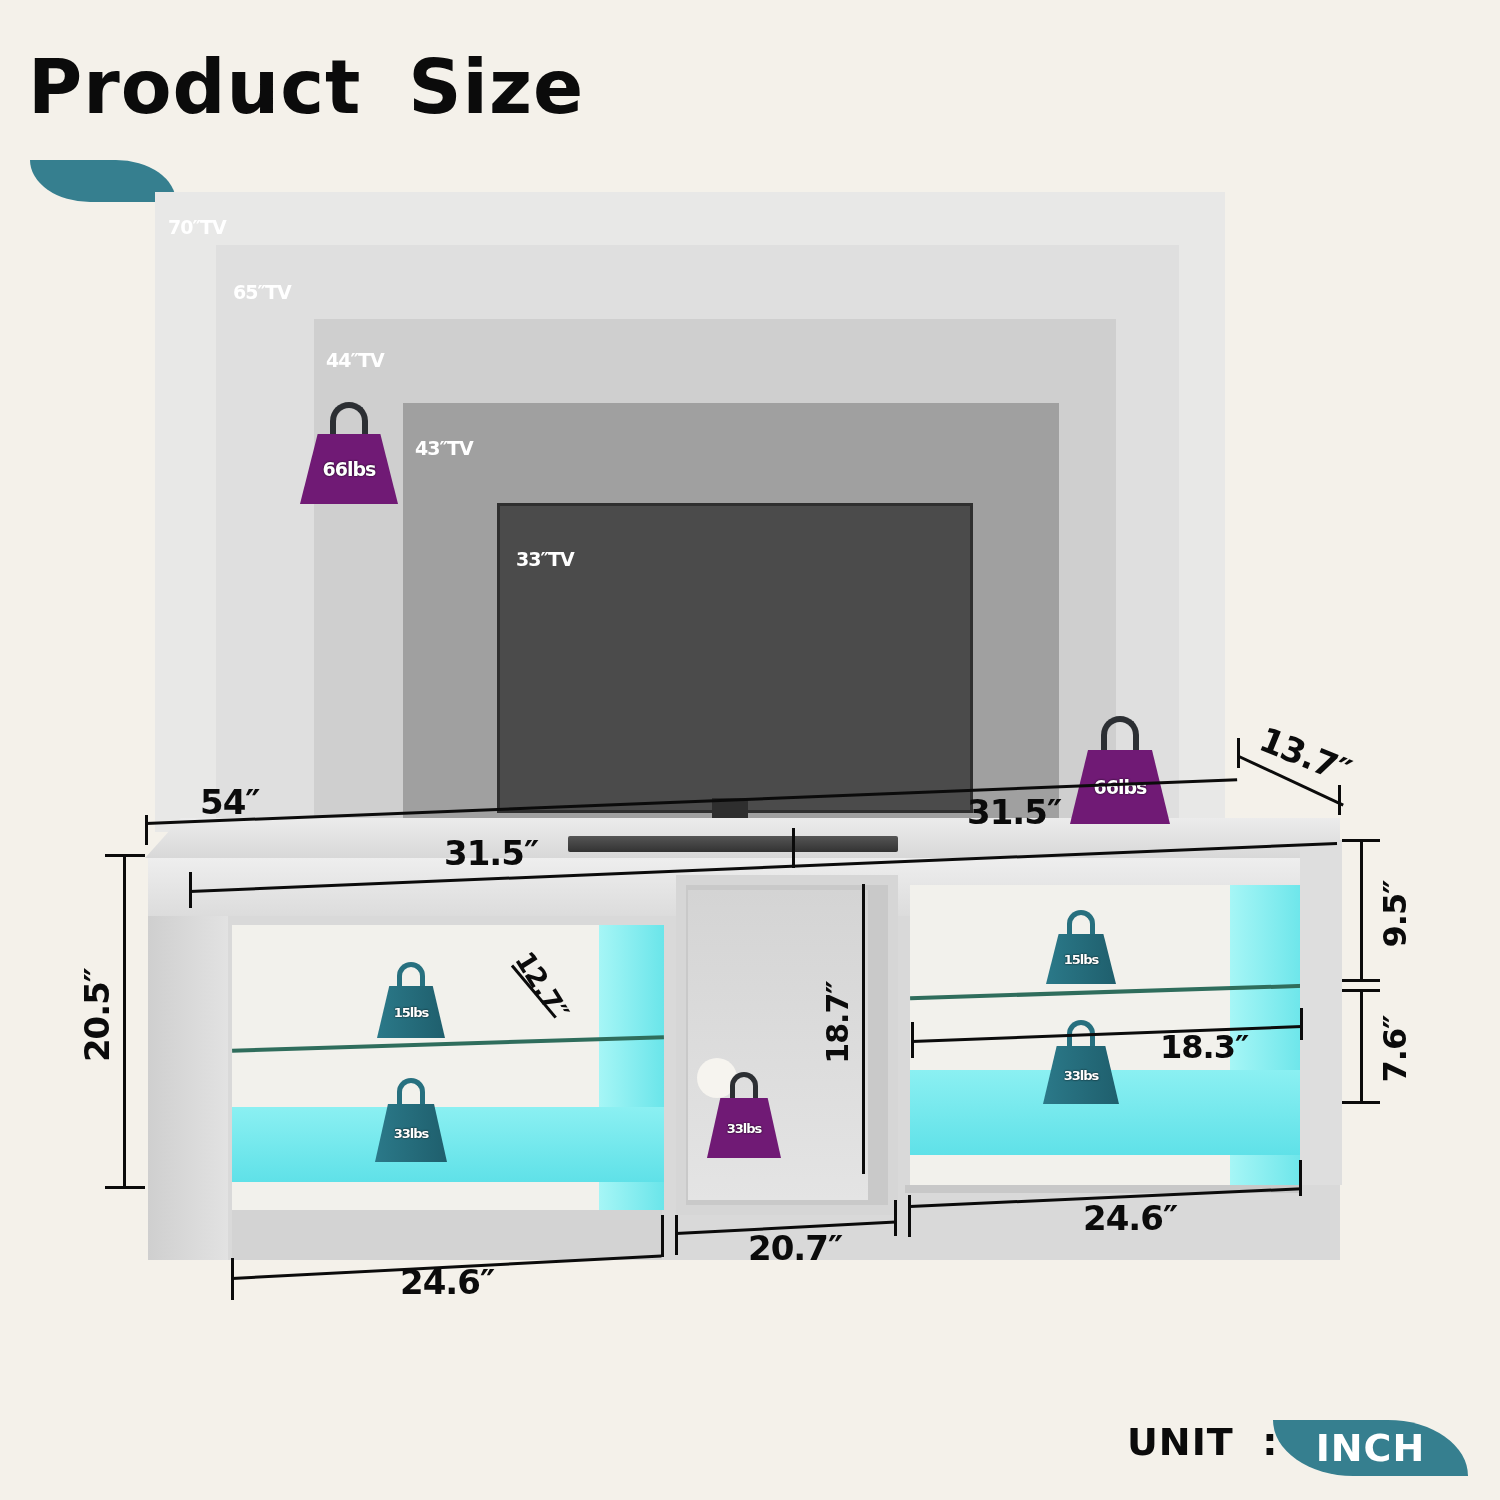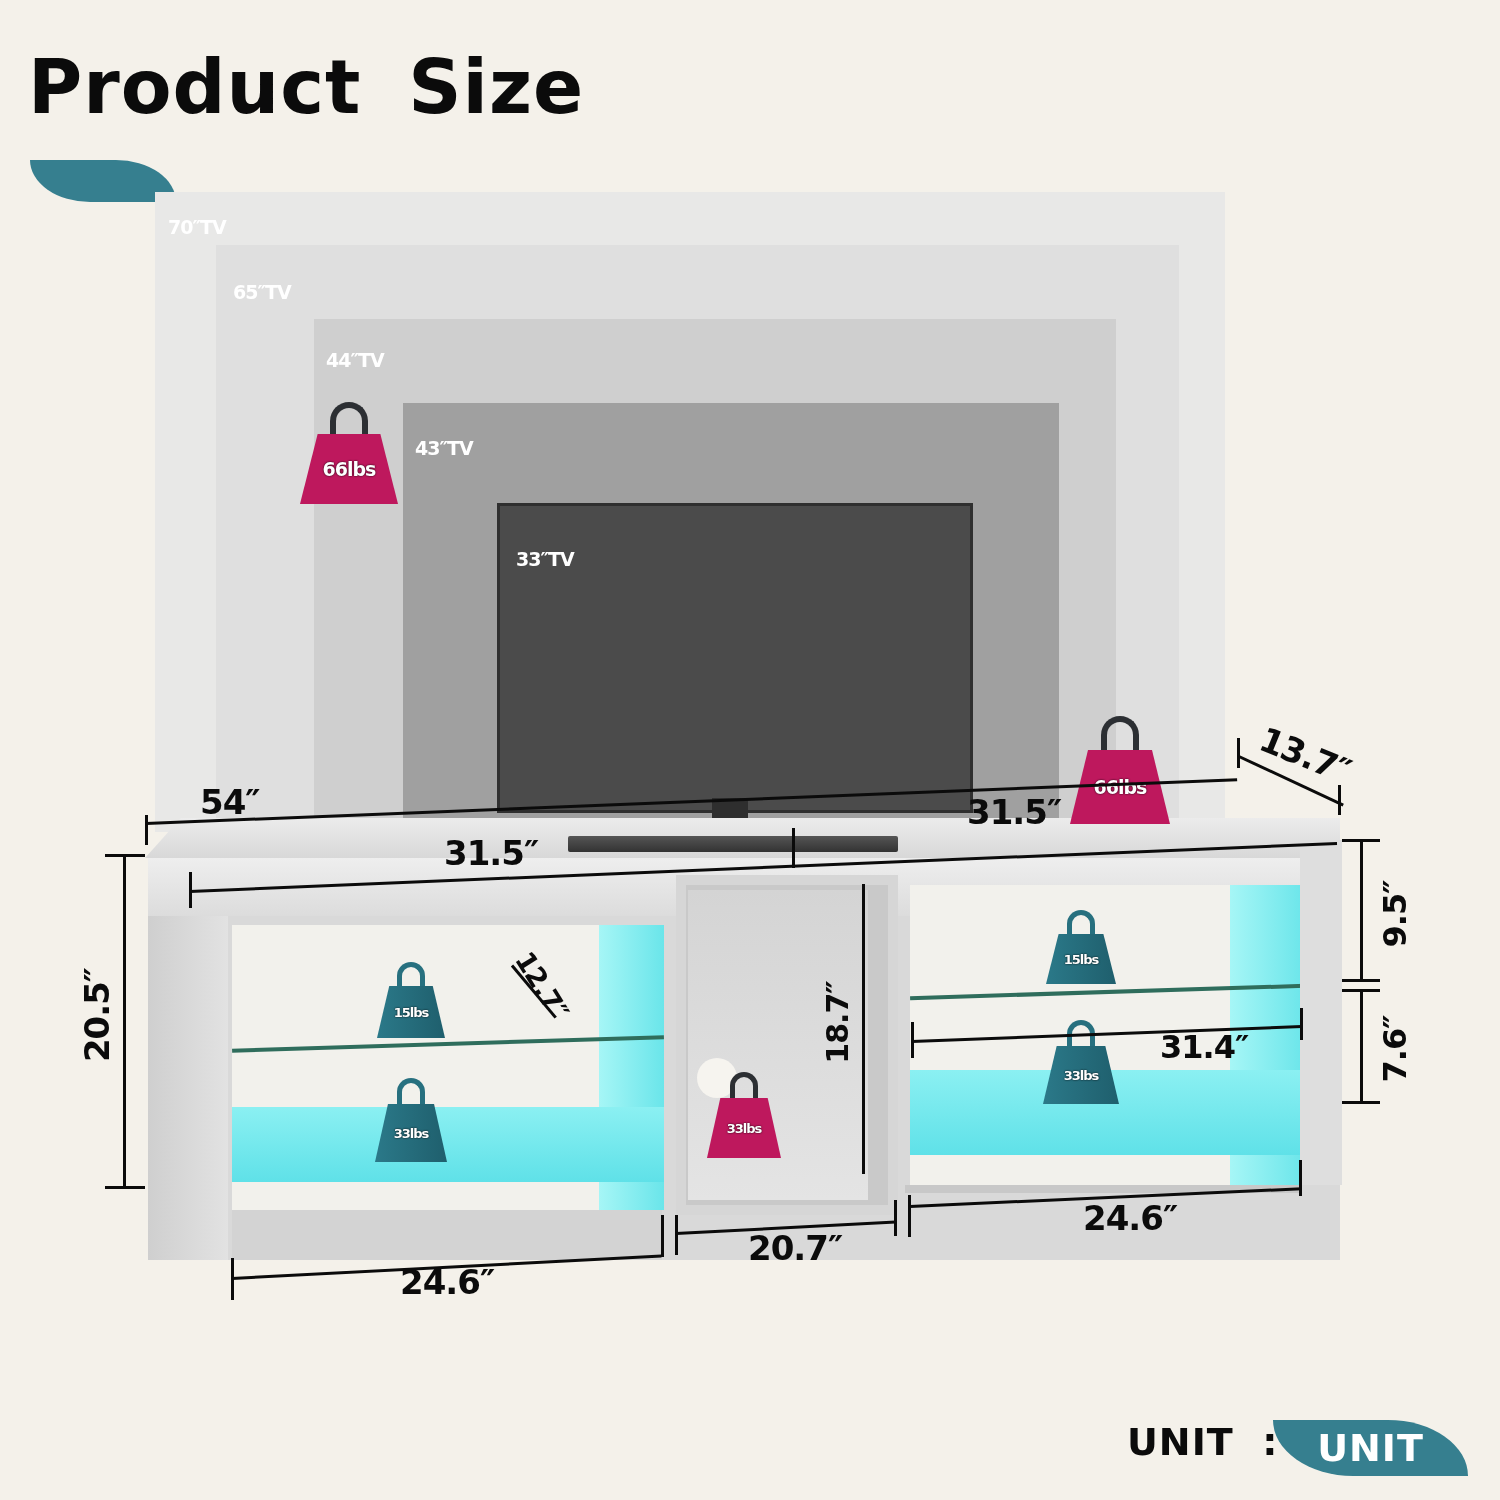--- a/index.html
+++ b/index.html
@@ -62,21 +62,21 @@
     position: absolute; left: 50%; transform: translateX(-50%);
     border: 6px solid currentColor; border-bottom: none; border-radius: 20px 20px 0 0;
   }
   .weight .body {
     position: absolute; left: 0; right: 0; bottom: 0;
     clip-path: polygon(18% 0, 82% 0, 100% 100%, 0 100%);
     display: flex; align-items: center; justify-content: center;
   }
   .weight .txt { color: #fff; font-weight: bold; letter-spacing: -1px; text-shadow: 0 0 2px #000; }
   .w-dark { color: #2c2f33; }
-  .w-dark .body { background: #be185d; }
+  .w-dark .body { background: #701a75; }
   .w-teal { color: #27707f; }
   .w-teal .body { background: linear-gradient(90deg,#2b7989,#1f5f6d); }
 
   .unit-label { left: 1127px; top: 1420px; font-size: 38px; font-weight: bold; color: #0b0b0b; letter-spacing: 1px; }
   .unit-badge {
     left: 1273px; top: 1420px; width: 195px; height: 56px; background: #367f8f;
     border-top-left-radius: 0; border-bottom-left-radius: 80px 56px;
     border-top-right-radius: 80px 56px; border-bottom-right-radius: 0;
     display: flex; align-items: center; justify-content: center;
   }
@@ -205,33 +205,33 @@
 <div class="abs dim" style="left:1342px;top:979px;width:38px;height:3px"></div>
 <div class="abs dim-label rot-90" style="left:1362px;top:895px;font-size:32px">9.5″</div>
 <div class="abs dim" style="left:1360px;top:990px;width:3px;height:112px"></div>
 <div class="abs dim" style="left:1342px;top:989px;width:38px;height:3px"></div>
 <div class="abs dim" style="left:1342px;top:1101px;width:38px;height:3px"></div>
 <div class="abs dim-label rot-90" style="left:1362px;top:1030px;font-size:32px">7.6″</div>
 
 <div class="abs dim" style="left:912px;top:1040px;width:390px;height:3px;transform:rotate(-2.2deg);transform-origin:left center"></div>
 <div class="abs dim" style="left:911px;top:1022px;width:3px;height:36px"></div>
 <div class="abs dim" style="left:1300px;top:1008px;width:3px;height:32px"></div>
-<div class="abs dim-label" style="left:1160px;top:1028px;font-size:32px">31.4″</div>
+<div class="abs dim-label" style="left:1160px;top:1028px;font-size:32px">18.3″</div>
 
 <div class="abs dim" style="left:232px;top:1277px;width:430px;height:3px;transform:rotate(-3deg);transform-origin:left center"></div>
 <div class="abs dim" style="left:231px;top:1258px;width:3px;height:42px"></div>
 <div class="abs dim" style="left:661px;top:1215px;width:3px;height:42px"></div>
 <div class="abs dim-label" style="left:400px;top:1262px">24.6″</div>
 
 <div class="abs dim" style="left:676px;top:1232px;width:220px;height:3px;transform:rotate(-3deg);transform-origin:left center"></div>
 <div class="abs dim" style="left:675px;top:1215px;width:3px;height:40px"></div>
 <div class="abs dim" style="left:894px;top:1200px;width:3px;height:36px"></div>
 <div class="abs dim-label" style="left:748px;top:1228px">20.7″</div>
 
 <div class="abs dim" style="left:910px;top:1205px;width:392px;height:3px;transform:rotate(-2.6deg);transform-origin:left center"></div>
 <div class="abs dim" style="left:908px;top:1195px;width:3px;height:42px"></div>
 <div class="abs dim" style="left:1299px;top:1160px;width:3px;height:36px"></div>
 <div class="abs dim-label" style="left:1083px;top:1198px">24.6″</div>
 
 <div class="abs unit-label">UNIT &nbsp;:</div>
 <div class="abs unit-badge">
-  <span>UNIT</span>
+  <span>INCH</span>
 </div>
 
 </body></html>

